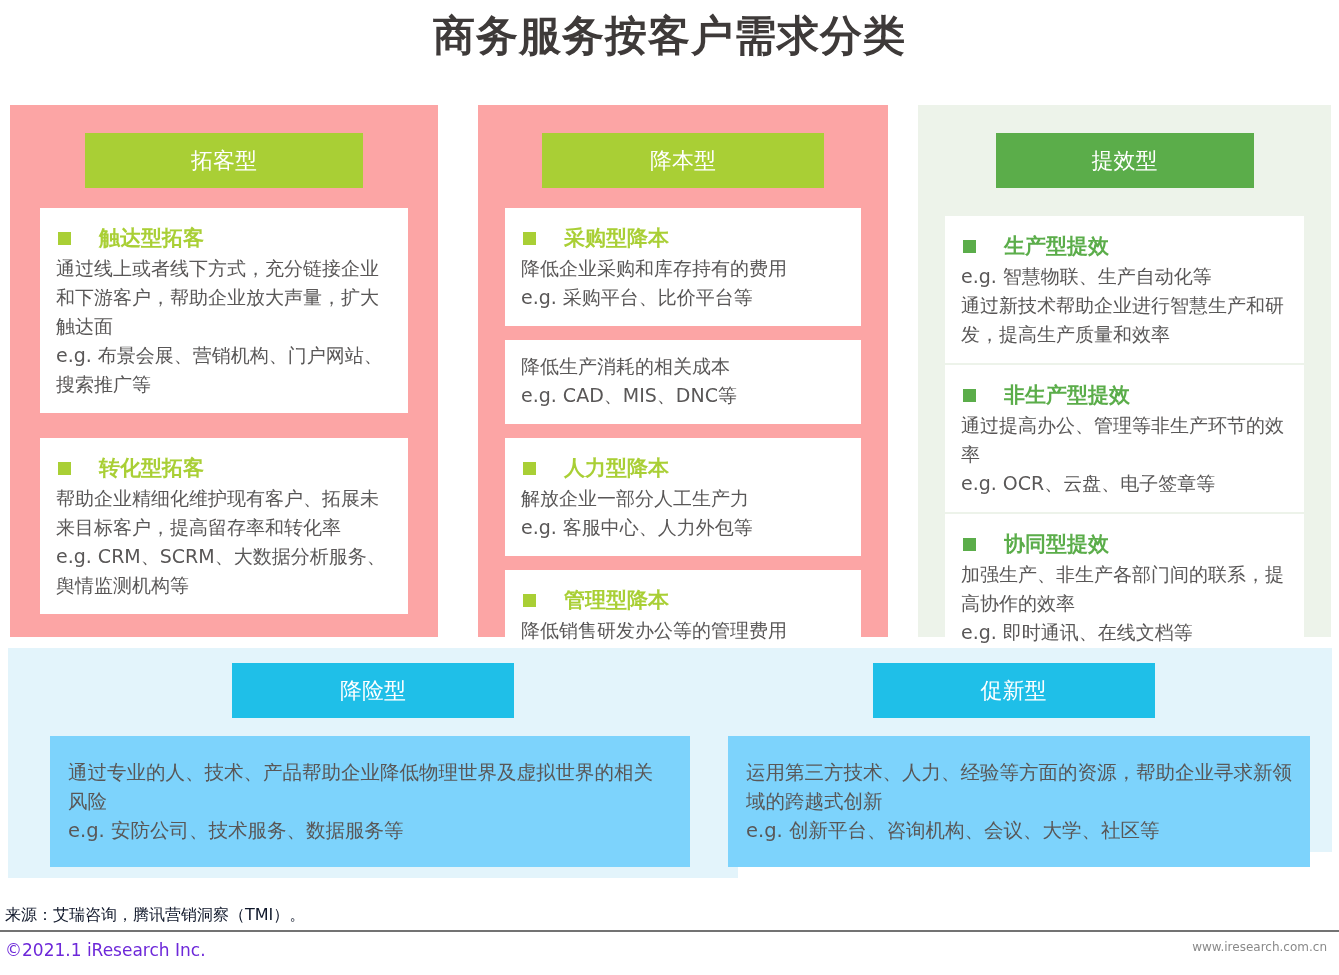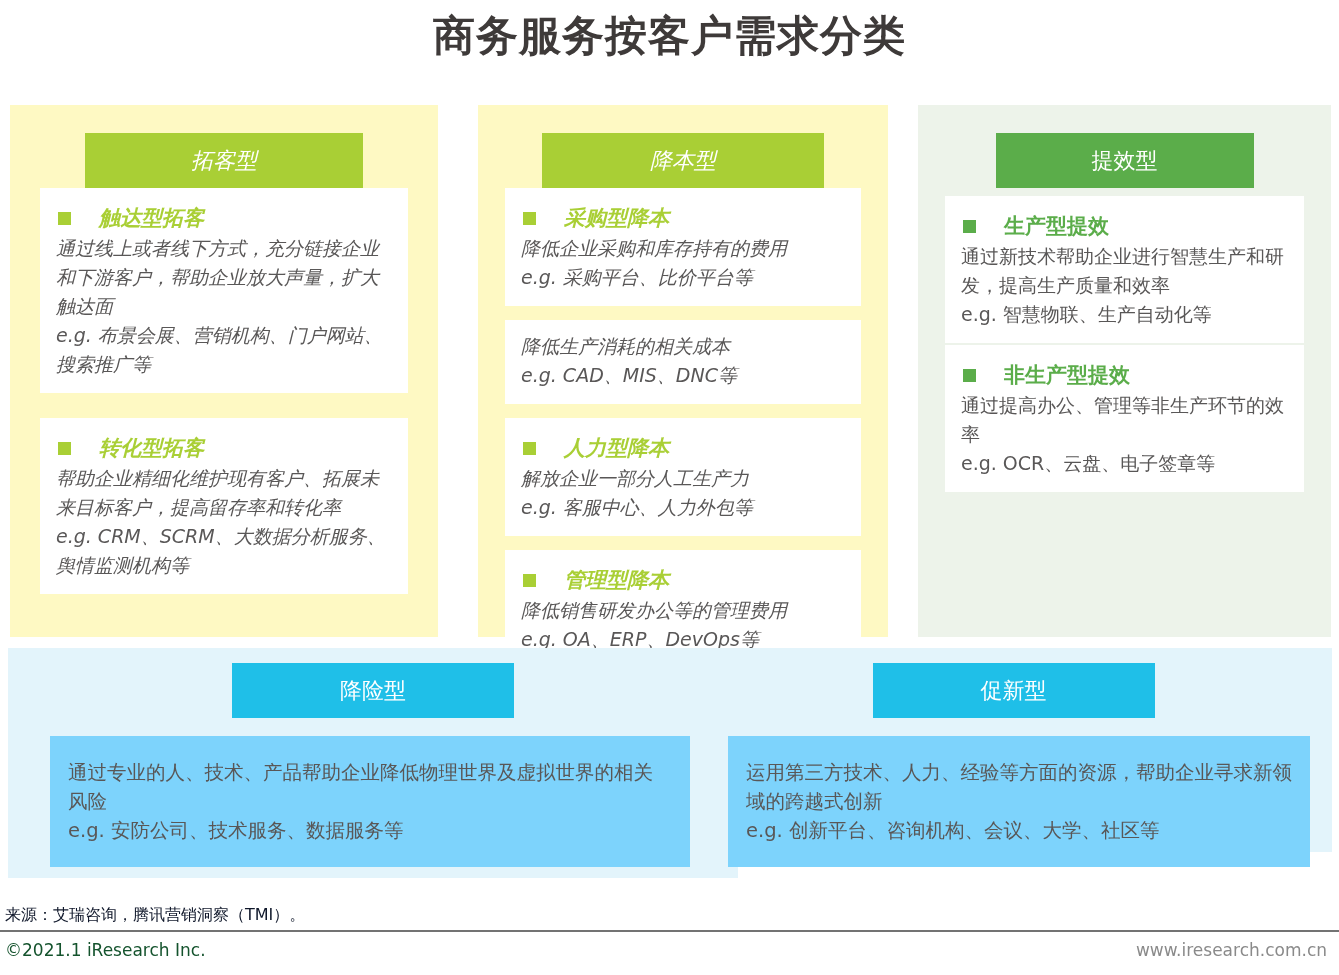--- a/index.html
+++ b/index.html
@@ -4,59 +4,59 @@
 <style>
   * { margin:0; padding:0; box-sizing:border-box; }
   html,body { background:#ffffff; }
   body { font-family:"DejaVu Sans","Liberation Sans",sans-serif; }
   .page { position:relative; width:1339px; height:975px; background:#ffffff; overflow:hidden; }
 
   .page-title { position:absolute; top:8px; left:0; width:100%; text-align:center;
     font-size:42px; font-weight:900; color:#3e3a39; letter-spacing:1px; }
 
   .panel { position:absolute; }
-  .panel.green1 { background:#fef9c3;font-style:italic; }
+  .panel.green1 { background:#fca5a5; }
   .panel.green2 { background:#edf3ea; }
   .panel.blue   { background:#e3f4fb; }
 
   .panel-col1 { left:10px;  top:105px; width:428px; height:532px; }
   .panel-col2 { left:478px; top:105px; width:410px; height:532px; }
   .panel-col3 { left:918px; top:105px; width:413px; height:532px; }
   .panel-bl   { left:8px;   top:648px; width:730px; height:230px; }
   .panel-br   { left:695px; top:648px; width:637px; height:204px; }
 
   .pill { height:55px; margin:28px auto 0; display:flex; align-items:center; justify-content:center;
     color:#ffffff; font-size:22px; font-weight:400; }
   .pill.lime  { background:#a9cf35; width:278px; }
   .pill.green { background:#5bad4a; width:258px; }
   .pill.cyan  { background:#1fbfe8; width:282px; margin-top:15px; }
 
-  .cards { display:flex; flex-direction:column; }
+  .cards { display:flex; flex-direction:column; margin-top:20px; }
   .panel-col1 .cards { padding:0 30px; gap:25px; }
   .panel-col2 .cards { padding:0 27px; gap:14px; }
   .panel-col3 .cards { padding:8px 27px; gap:2px; }
 
   .card { background:#ffffff; padding:12px 16px 14px 16px; }
   .card-title-row { display:flex; align-items:center; gap:28px; margin:4px 0 2px 2px; }
   .bullet { width:13px; height:13px; flex:0 0 auto; }
   .bullet.lime  { background:#a9cf35; }
   .bullet.green { background:#5bad4a; }
   .card-title { font-size:21px; font-weight:bold; }
   .card-title.lime  { color:#a9cf35; }
   .card-title.green { color:#5bad4a; }
   .card-text { font-size:19px; color:#595757; line-height:29px; }
 
   .wide-card { background:#7dd3fc; margin:18px 48px 0 42px; padding:22px 18px; }
   .panel-br .wide-card { margin:18px 22px 0 33px; }
   .wide-card .card-text { font-size:19.5px; }
 
   .footer-source { position:absolute; left:5px; top:905px; font-size:16px; color:#0f172a; }
   .footer-line { position:absolute; left:0; top:930px; width:1339px; height:2px; background:#737373; }
-  .footer-copyright { position:absolute; left:5px; top:940px; font-size:17px; color:#14532d; }
-  .footer-website { position:absolute; right:12px; top:940px; font-size:17px; color:#8a8a8a; }
+  .footer-copyright { position:absolute; left:5px; top:940px; font-size:17px; color:#6d28d9; }
+  .footer-website { position:absolute; right:12px; top:940px; font-size:12px; color:#8a8a8a; }
 </style>
 </head>
 <body>
 
 <div class="page">
 
   <h1 class="page-title">商务服务按客户需求分类</h1>
 
   <div class="panel green1 panel-col1">
     <div class="pill lime">拓客型</div>
@@ -115,30 +115,38 @@
   </div>
 
   <div class="panel green2 panel-col3">
     <div class="pill green">提效型</div>
     <div class="cards">
       <div class="card">
         <div class="card-title-row">
           <span class="bullet green"></span>
           <span class="card-title green">生产型提效</span>
         </div>
+        <div class="card-text">e.g. 智慧物联、生产自动化等</div>
         <div class="card-text">通过新技术帮助企业进行智慧生产和研发，提高生产质量和效率</div>
-        <div class="card-text">e.g. 智慧物联、生产自动化等</div>
       </div>
       <div class="card">
         <div class="card-title-row">
           <span class="bullet green"></span>
           <span class="card-title green">非生产型提效</span>
         </div>
         <div class="card-text">通过提高办公、管理等非生产环节的效率</div>
         <div class="card-text">e.g. OCR、云盘、电子签章等</div>
+      </div>
+      <div class="card">
+        <div class="card-title-row">
+          <span class="bullet green"></span>
+          <span class="card-title green">协同型提效</span>
+        </div>
+        <div class="card-text">加强生产、非生产各部门间的联系，提高协作的效率</div>
+        <div class="card-text">e.g. 即时通讯、在线文档等</div>
       </div>
     </div>
   </div>
 
   <div class="panel blue panel-bl">
     <div class="pill cyan">降险型</div>
     <div class="wide-card">
       <div class="card-text">通过专业的人、技术、产品帮助企业降低物理世界及虚拟世界的相关风险</div>
       <div class="card-text">e.g. 安防公司、技术服务、数据服务等</div>
     </div>

